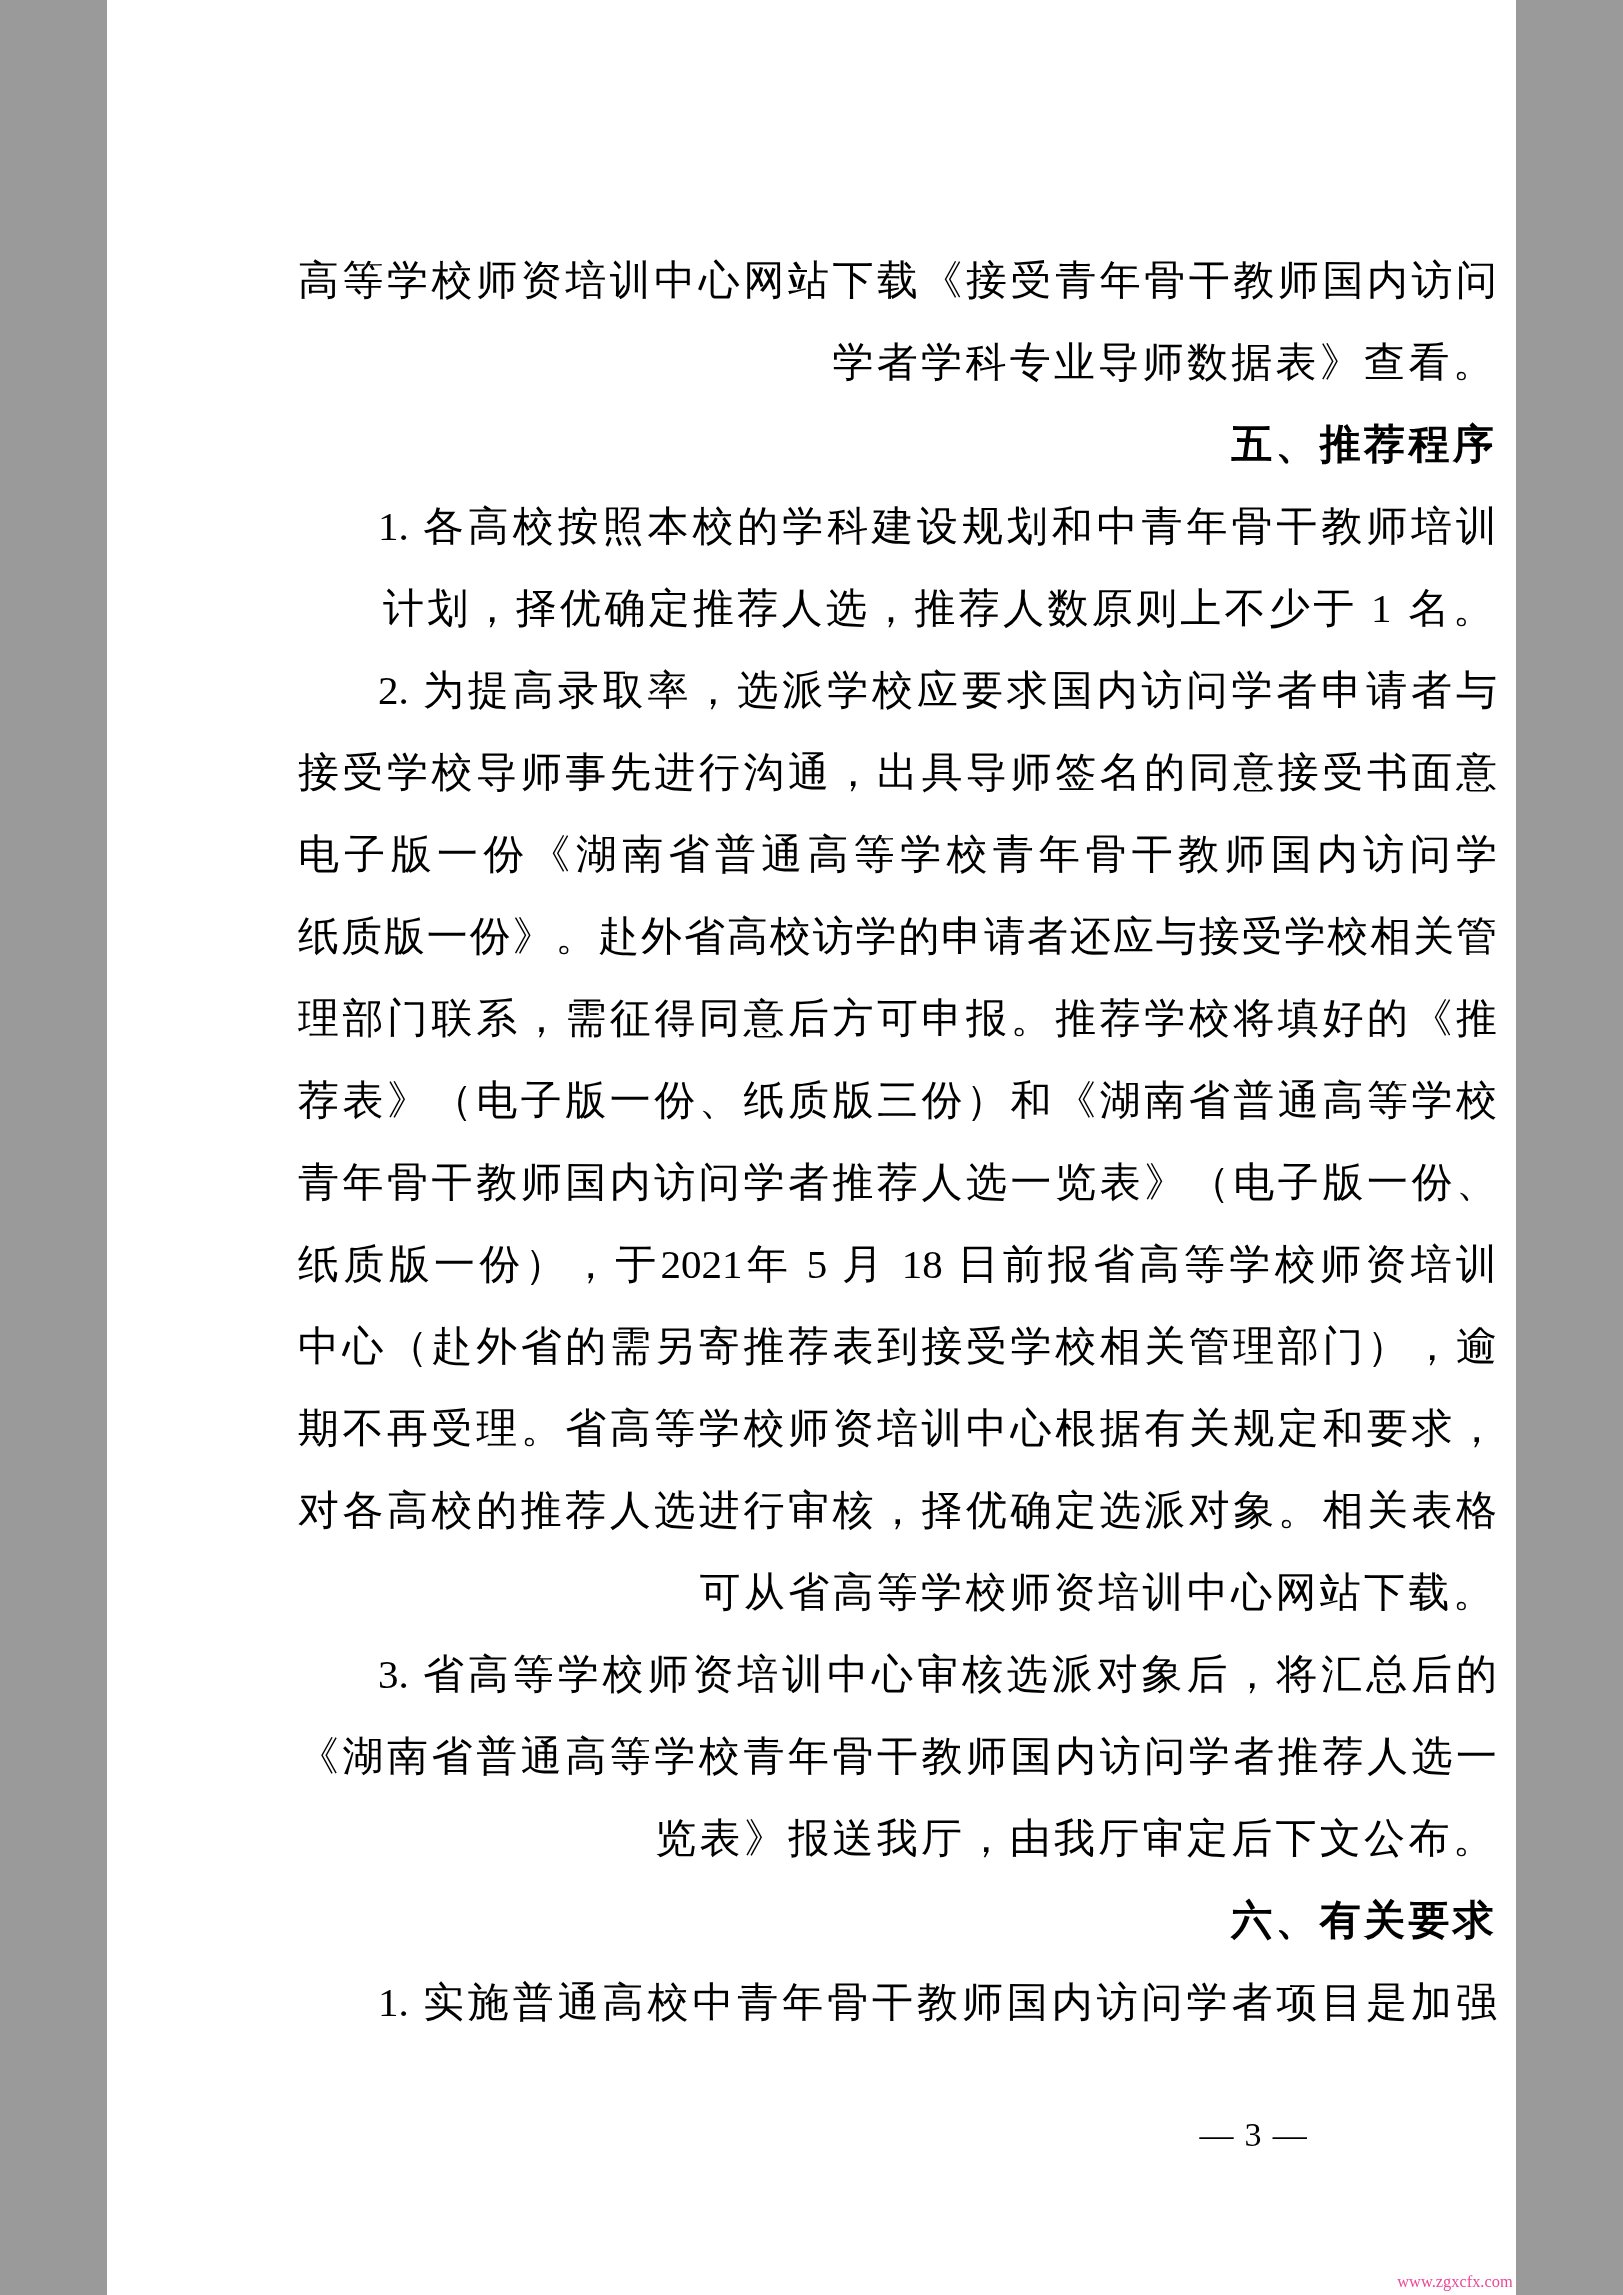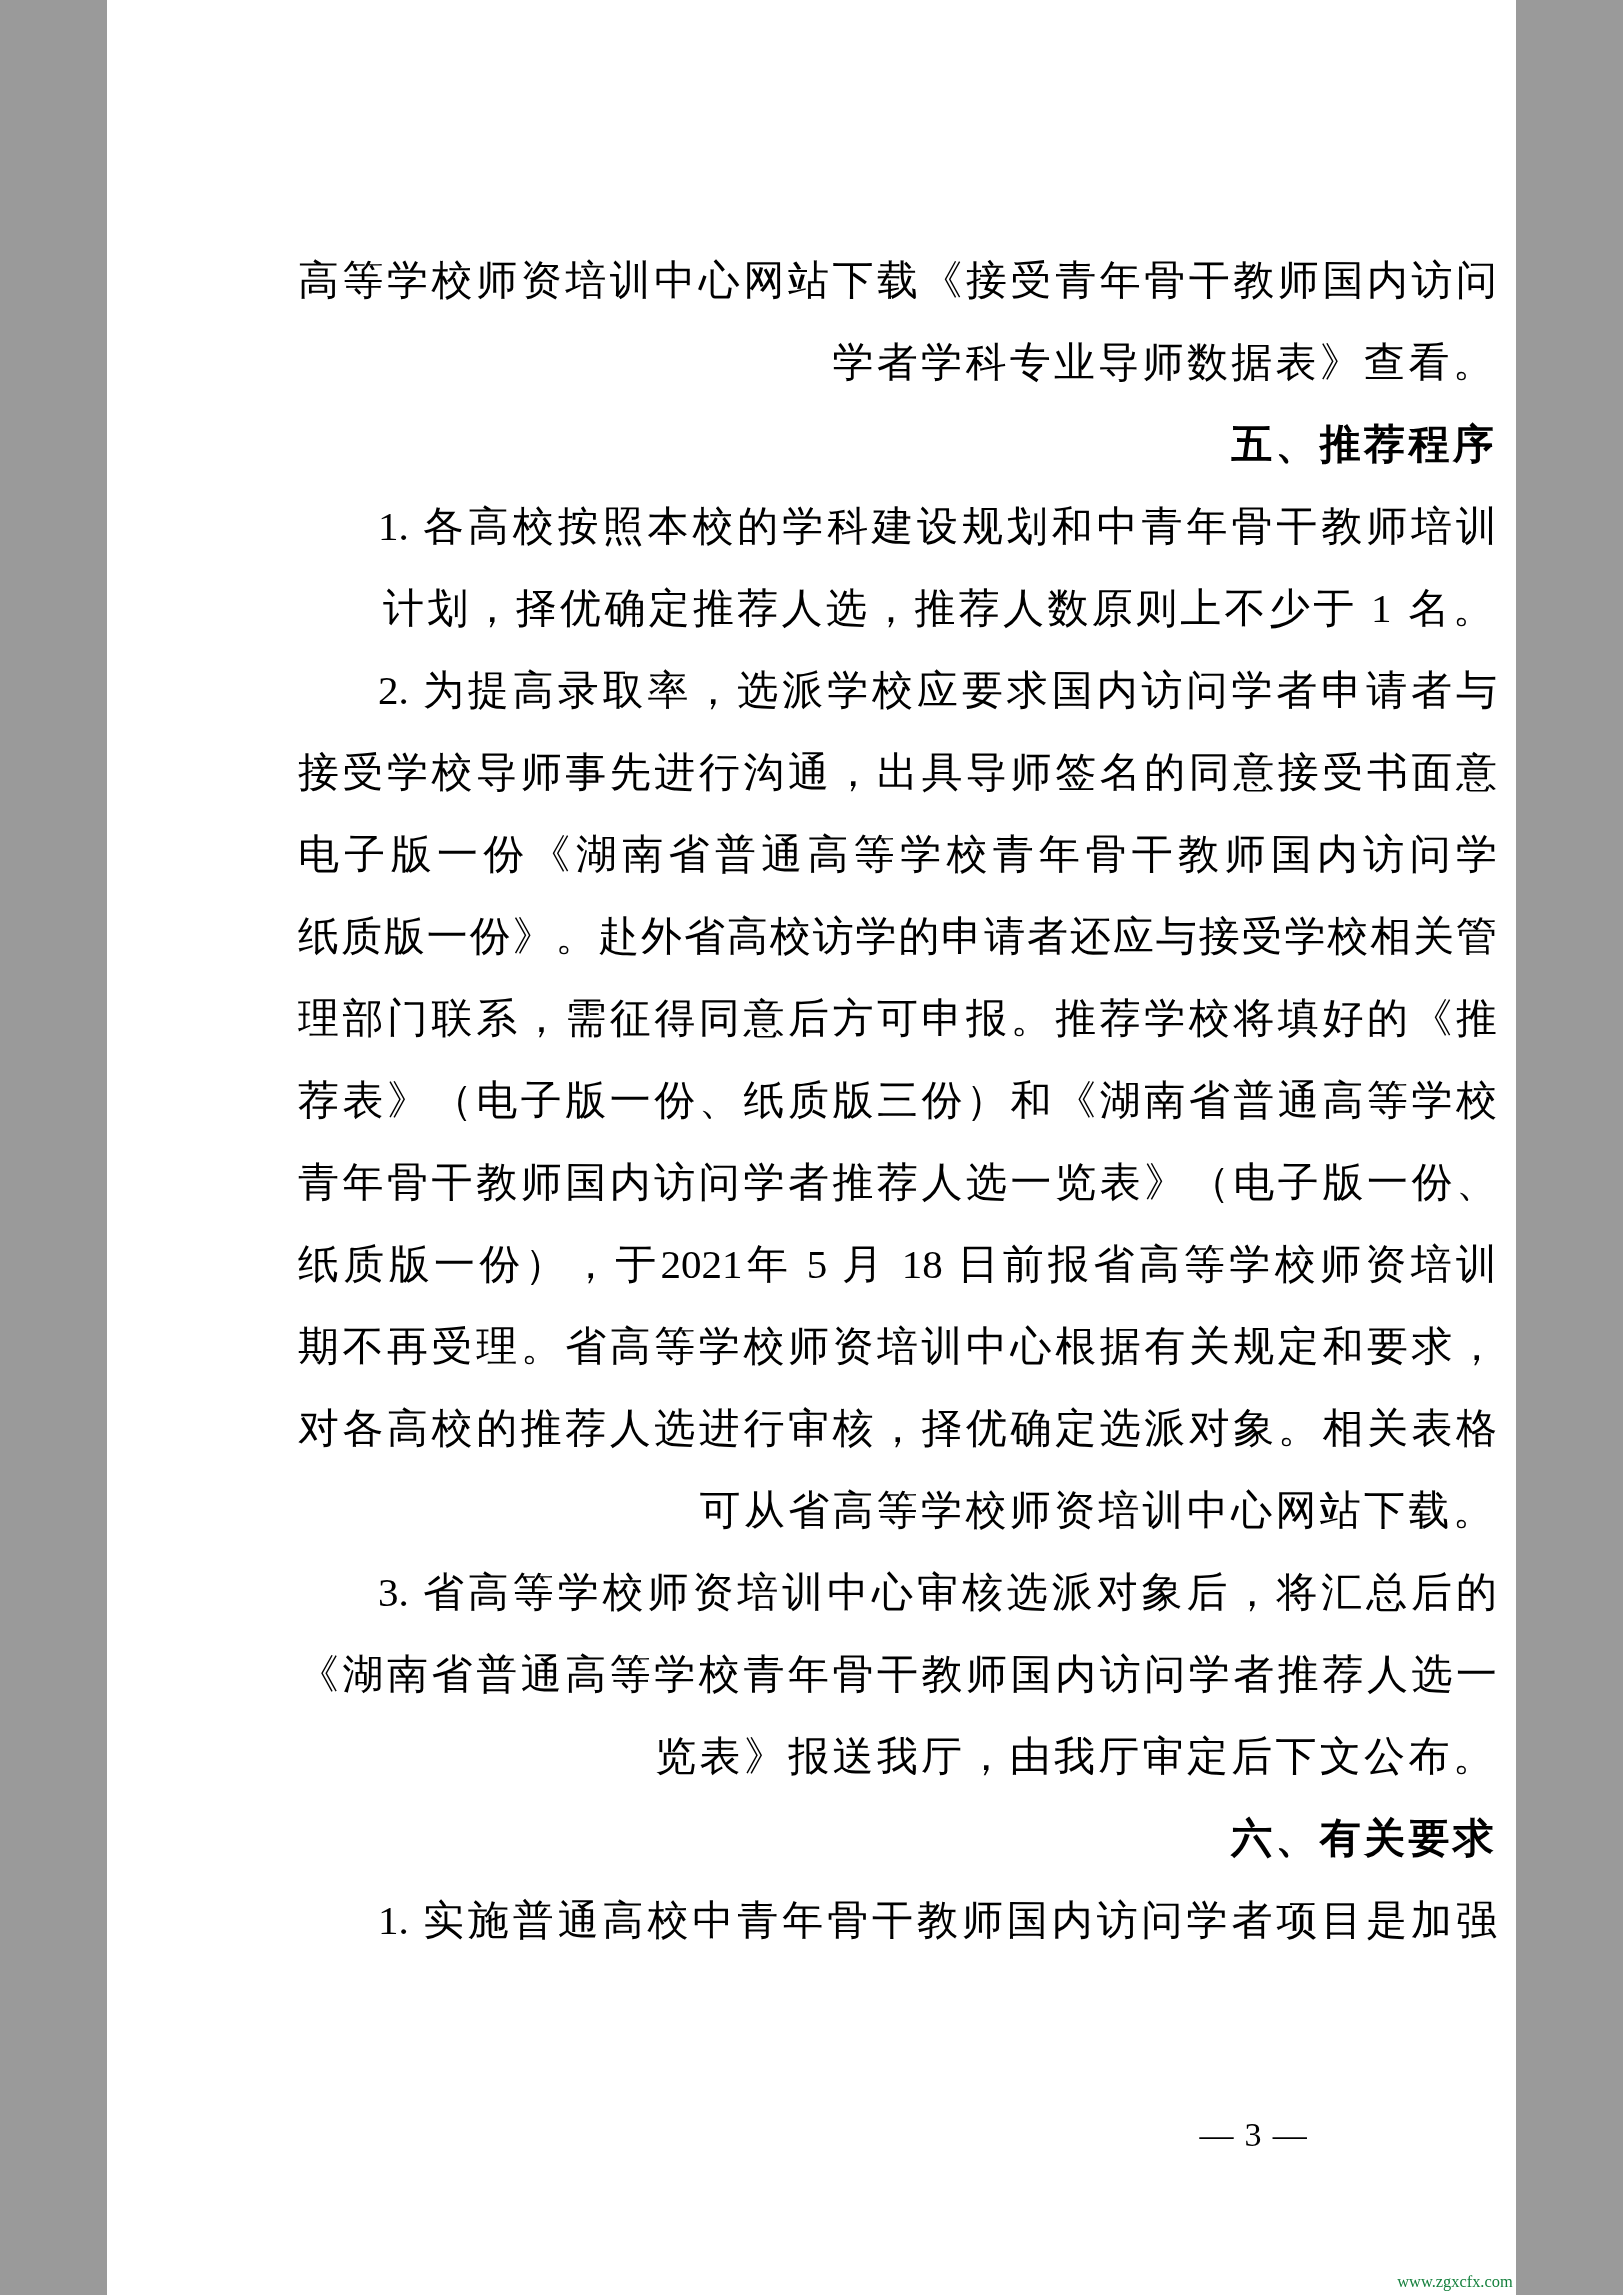--- a/index.html
+++ b/index.html
@@ -58,21 +58,21 @@
     line-height: 39px;
     letter-spacing: 1.3px;
     color: #000000;
   }
 
   .watermark {
     position: absolute;
     right: 3.3px;
     bottom: 3.3px;
     font-size: 16.4px;
-    color: #15803d;
+    color: #ec4899;
     font-family: "Liberation Serif", "DejaVu Serif", serif;
   }
 </style>
 </head>
 <body>
 
 <div class="page">
   <div class="doc-body">
       <div class="line body justify">高等学校师资培训中心网站下载《接受青年骨干教师国内访问</div>
       <div class="line body">学者学科专业导师数据表》查看。</div>
@@ -80,20 +80,21 @@
       <div class="line body indent justify">1. 各高校按照本校的学科建设规划和中青年骨干教师培训</div>
       <div class="line body">计划，择优确定推荐人选，推荐人数原则上不少于 1 名。</div>
       <div class="line body indent justify">2. 为提高录取率，选派学校应要求国内访问学者申请者与</div>
       <div class="line body justify">接受学校导师事先进行沟通，出具导师签名的同意接受书面意</div>
       <div class="line body justify">电子版一份《湖南省普通高等学校青年骨干教师国内访问学</div>
       <div class="line body justify">纸质版一份》。赴外省高校访学的申请者还应与接受学校相关管</div>
       <div class="line body justify">理部门联系，需征得同意后方可申报。推荐学校将填好的《推</div>
       <div class="line body justify">荐表》（电子版一份、纸质版三份）和《湖南省普通高等学校</div>
       <div class="line body justify">青年骨干教师国内访问学者推荐人选一览表》（电子版一份、</div>
       <div class="line body justify">纸质版一份），于2021年 5 月 18 日前报省高等学校师资培训</div>
+      <div class="line body justify">中心（赴外省的需另寄推荐表到接受学校相关管理部门），逾</div>
       <div class="line body justify">期不再受理。省高等学校师资培训中心根据有关规定和要求，</div>
       <div class="line body justify">对各高校的推荐人选进行审核，择优确定选派对象。相关表格</div>
       <div class="line body">可从省高等学校师资培训中心网站下载。</div>
       <div class="line body indent justify">3. 省高等学校师资培训中心审核选派对象后，将汇总后的</div>
       <div class="line body justify">《湖南省普通高等学校青年骨干教师国内访问学者推荐人选一</div>
       <div class="line body">览表》报送我厅，由我厅审定后下文公布。</div>
       <div class="line heading indent">六、有关要求</div>
       <div class="line body indent justify">1. 实施普通高校中青年骨干教师国内访问学者项目是加强</div>
     </div>
   <div class="page-number">— 3 —</div>

